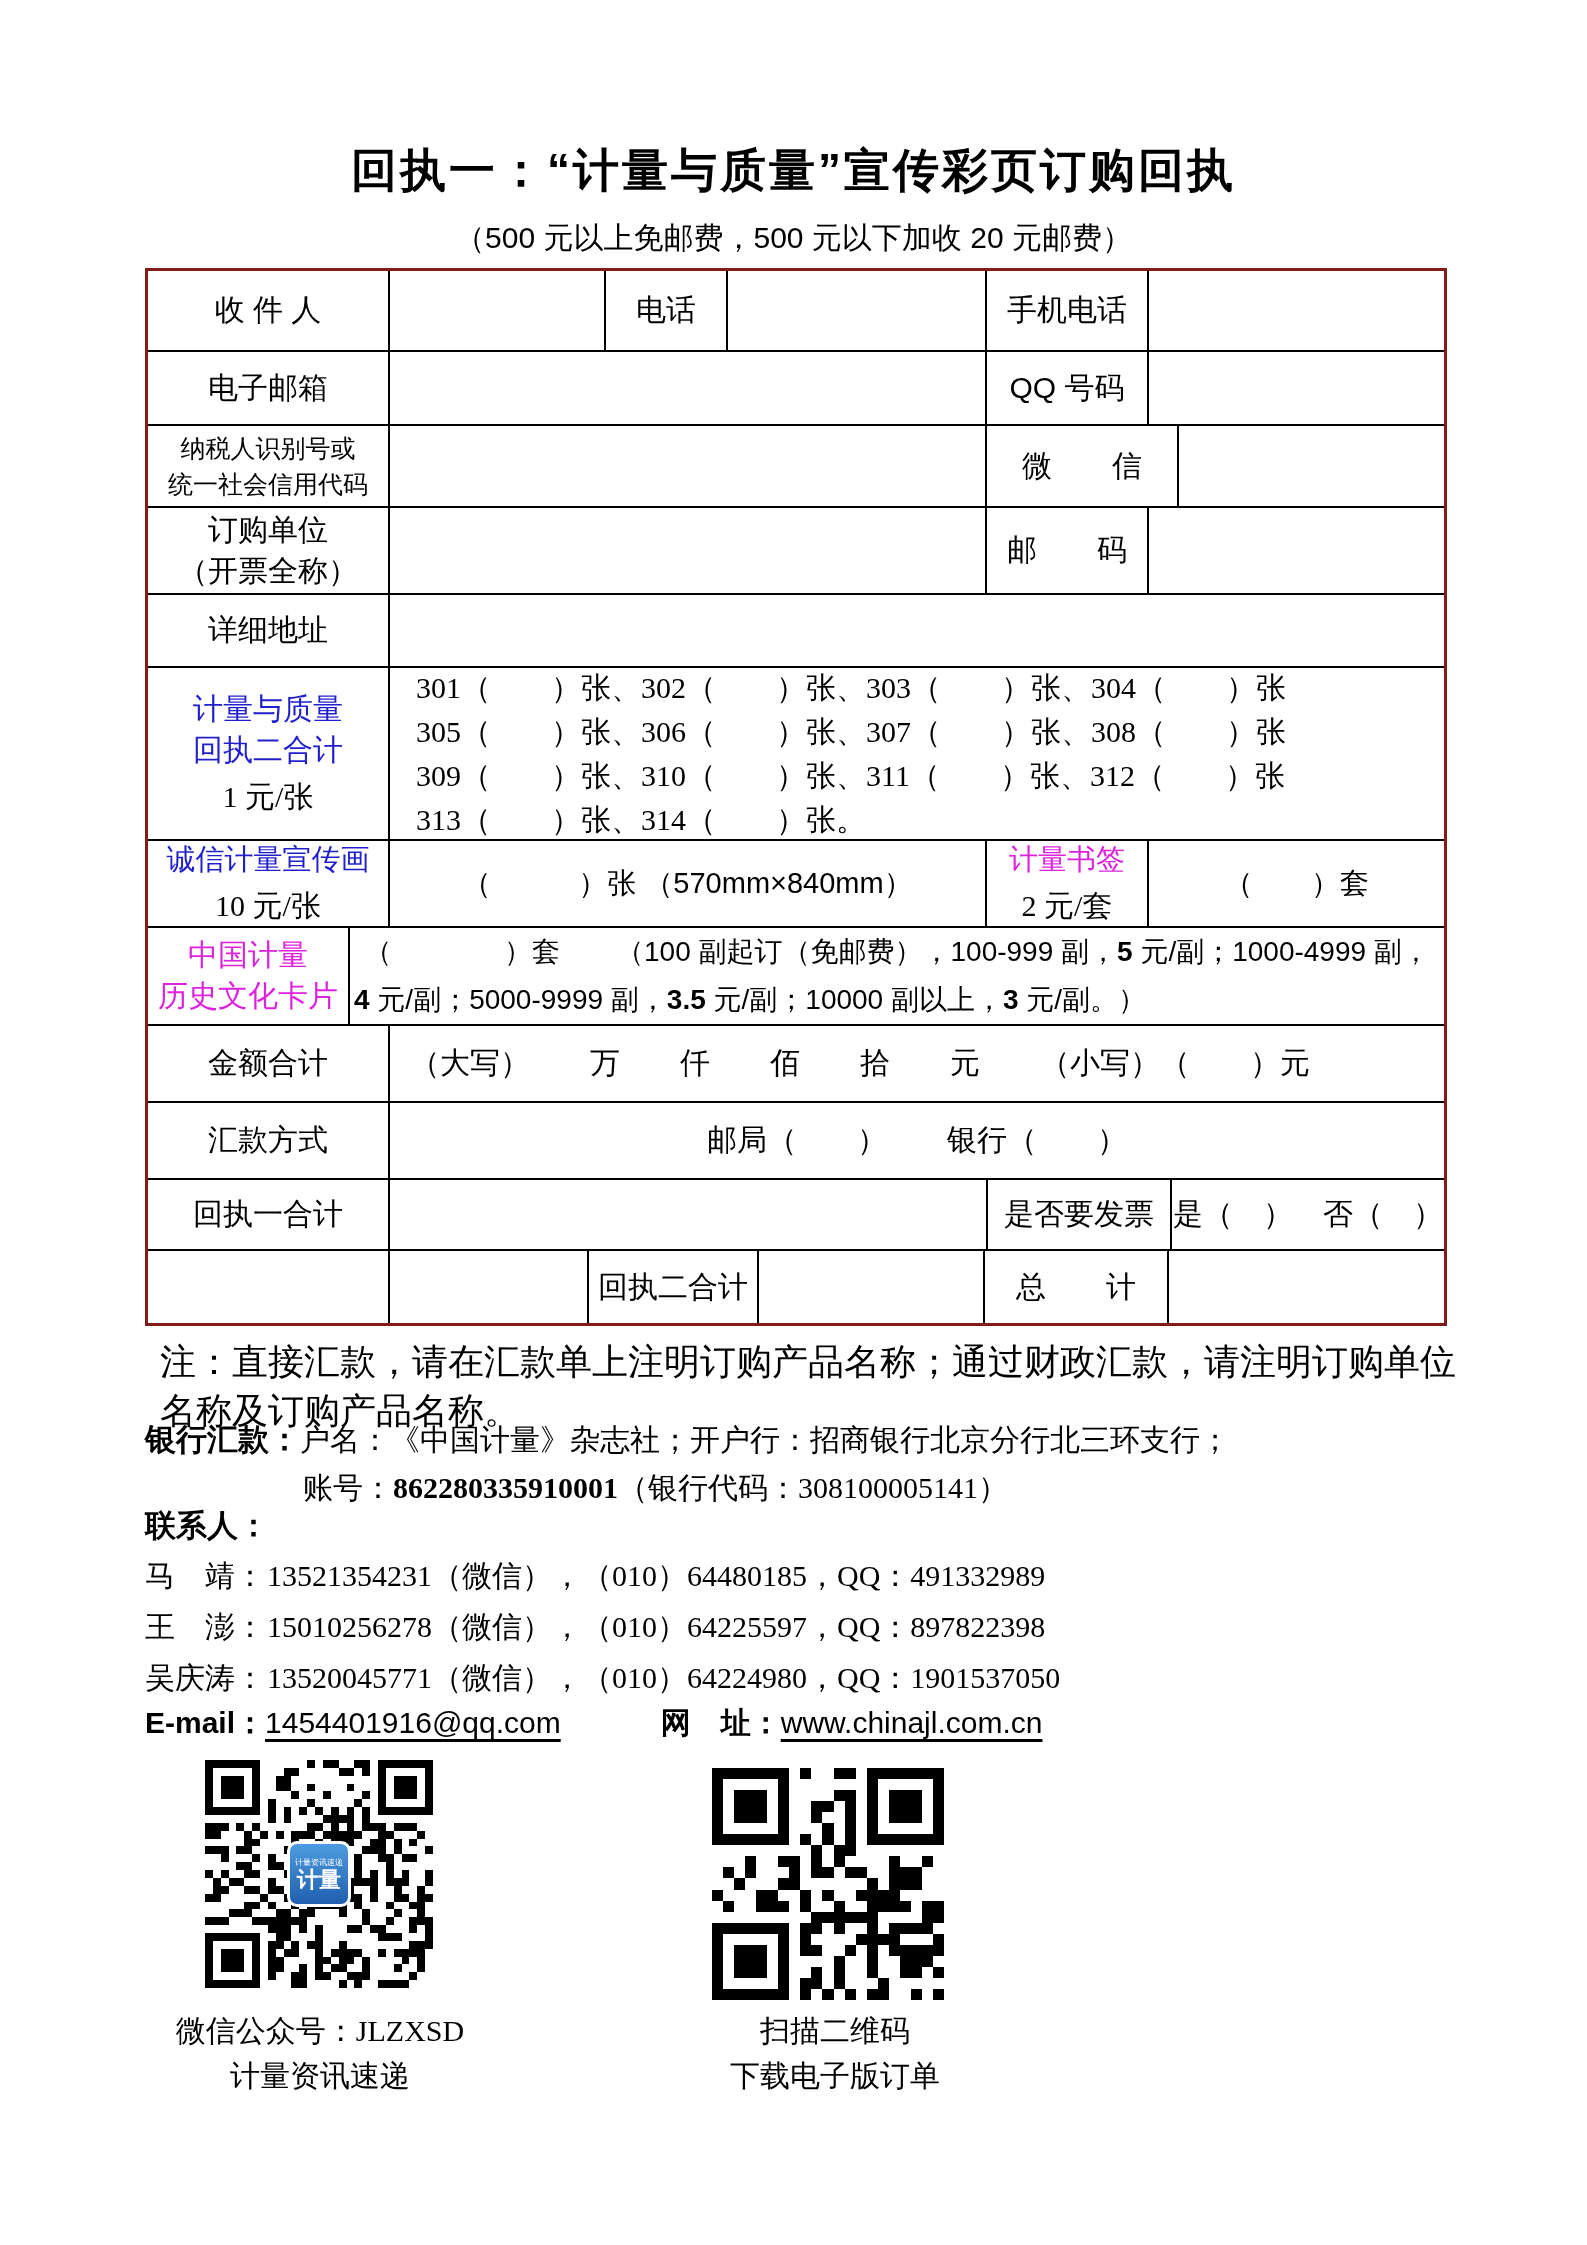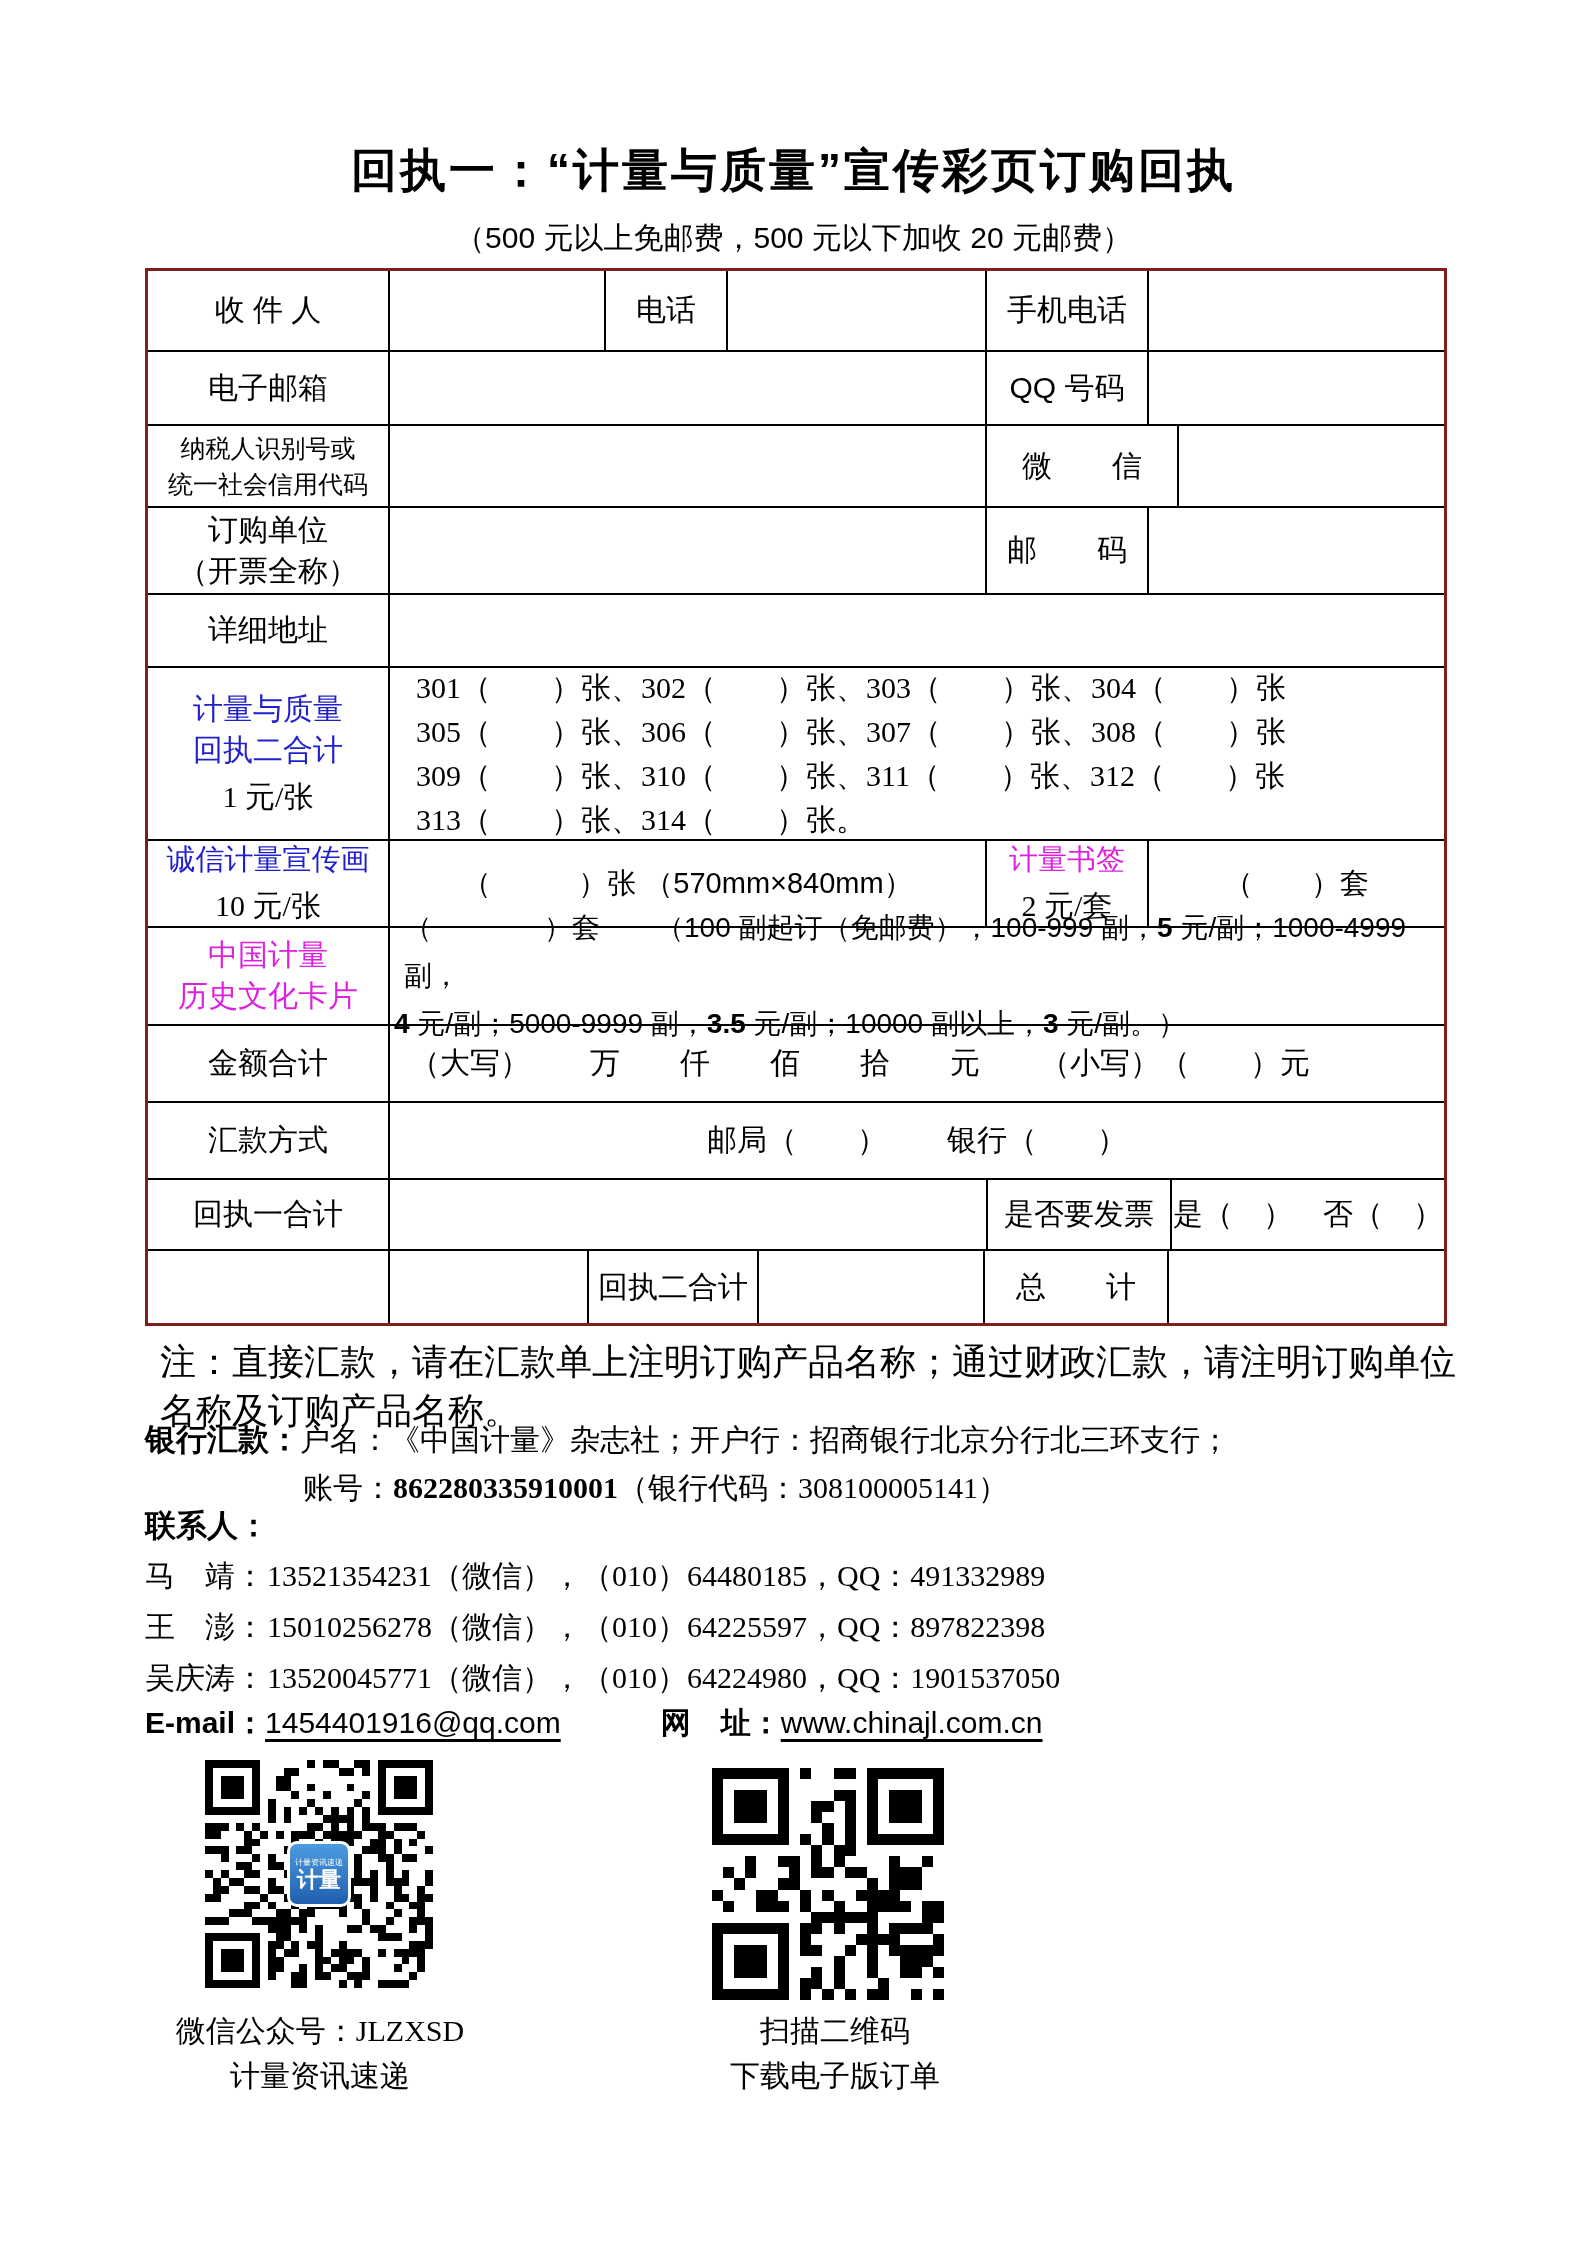--- a/index.html
+++ b/index.html
@@ -21,21 +21,21 @@
     border:3px solid #7f1d1d; }
   .trow{ display:flex; border-bottom:2px solid #000; }
   .trow:last-child{ border-bottom:none; }
   .cell{ border-right:2px solid #000; display:flex; flex-direction:column;
     justify-content:center; align-items:center; text-align:center; }
   .cell:last-child{ border-right:none; }
   .cell.grow{ flex:1; }
   .lbl{ font-size:30px; }
   .lbl-sm{ font-size:25px; line-height:36px; }
   .fill{ align-items:stretch; }
-  .left{ align-items:flex-start; text-align:left; }
+  .left{ align-items:flex-start; text-align:right; }
 
   .blue{ color:var(--blue); }
   .magenta{ color:var(--magenta); }
   .price-line{ font-size:30px; margin-top:6px; }
   .flyer-lines{ font-size:30px; line-height:44px; padding-left:26px; }
   .c29{ font-size:29px; }
   .cards-text{ font-size:28px; line-height:48px; width:100%; }
   .cards-text .l1{ padding-left:14px; }
   .cards-text .l2{ padding-left:4px; }
   .pad-left{ padding-left:20px; align-items:flex-start; text-align:center; }
@@ -144,21 +144,21 @@
       </div>
       <div class="cell c29" style="width:597px">（　　　）张 （570mm×840mm）</div>
       <div class="cell" style="width:162px">
         <div class="magenta c29">计量书签</div>
         <div class="price-line serif">2 元/套</div>
       </div>
       <div class="cell grow c29 serif">（　　）套</div>
     </div>
 
     <div class="trow" style="height:98px">
-      <div class="cell" style="width:242px">
+      <div class="cell" style="width:202px">
         <div class="magenta lbl">中国计量</div>
         <div class="magenta lbl">历史文化卡片</div>
       </div>
       <div class="cell grow left cards-text">
         <div class="l1"><span>（　　　　）套　　（100 副起订（免邮费），100-999 副，</span><b>5</b><span> 元/副；1000-4999 副，</span></div>
         <div class="l2"><b>4</b><span> 元/副；5000-9999 副，</span><b>3.5</b><span> 元/副；10000 副以上，</span><b>3</b><span> 元/副。）</span></div>
       </div>
     </div>
 
     <div class="trow" style="height:77px">

